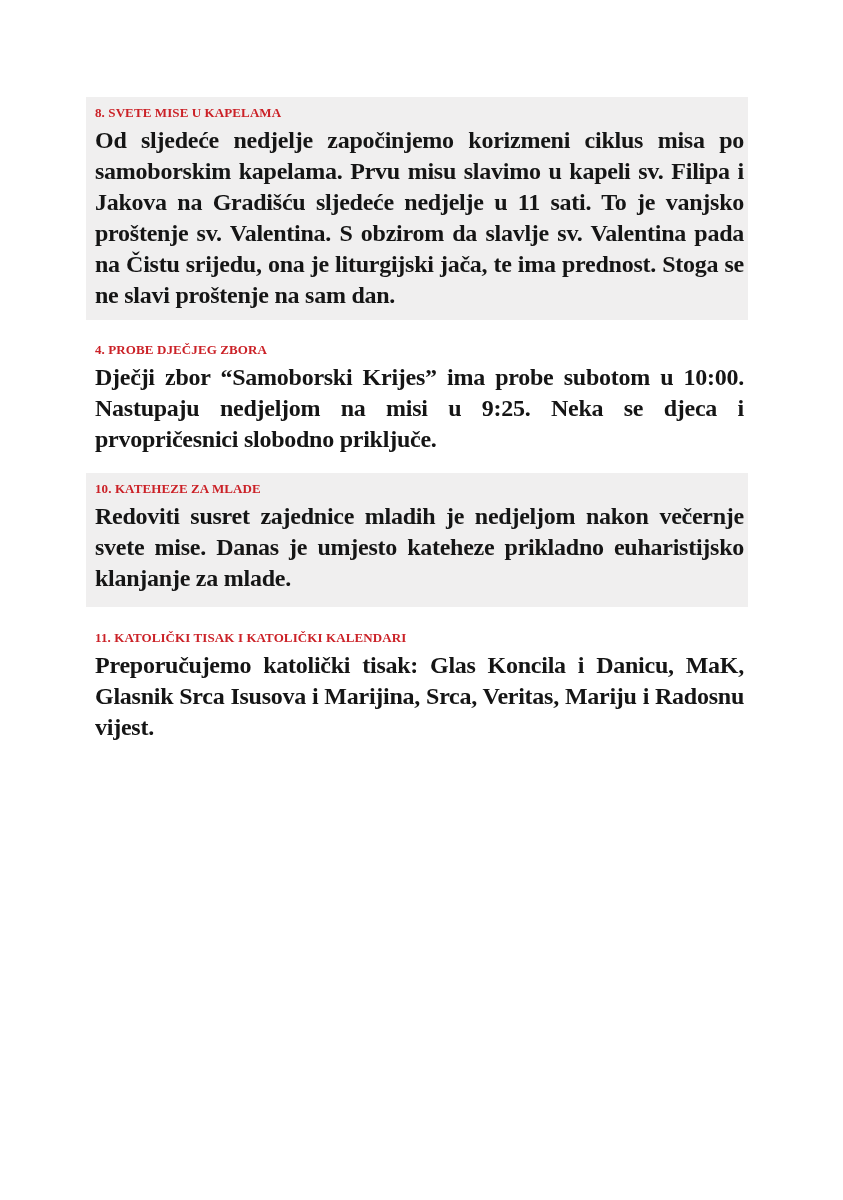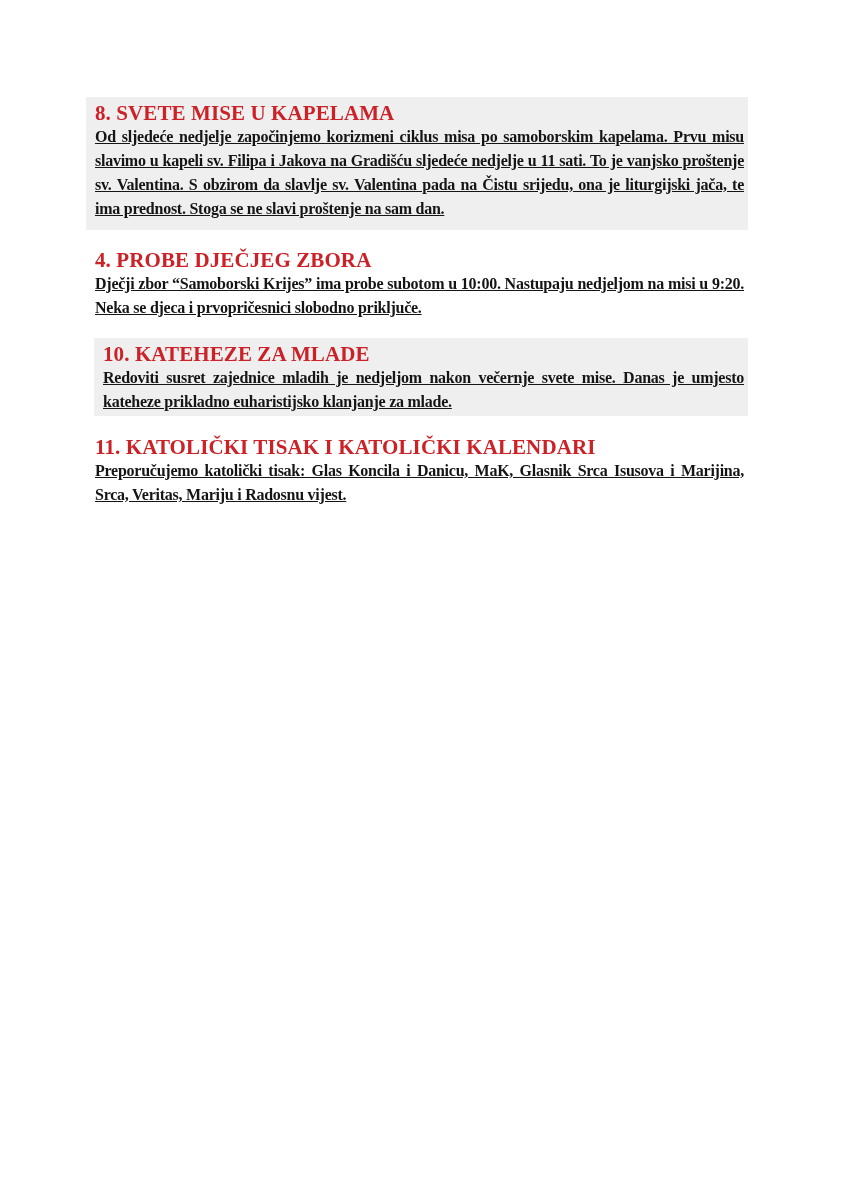--- a/index.html
+++ b/index.html
@@ -30,54 +30,52 @@
     padding-top: 4px;
     padding-bottom: 9px;
   }
   .section + .section {
     margin-top: 18px;
   }
   .section:last-child {
     margin-top: 19px;
   }
   .section.shaded:nth-child(3) {
-    padding-bottom: 2px;
-    margin-left: 8px;
+    padding-bottom: 13px;
   }
   .heading {
     color: #cb2127;
-    font-size: 21px;
+    font-size: 13px;
     line-height: 24px;
     letter-spacing: 0.1px;
     white-space: nowrap;
   }
   .body-text {
     color: #151515;
-    font-size: 16px;
-    line-height: 24px;
+    font-size: 24px;
+    line-height: 31px;
     letter-spacing: -0.25px;
     text-align: justify;
     text-justify: inter-word;
-    text-decoration: underline;
   }
 </style>
 </head>
 <body>
 
 <div class="page">
   <div class="content">
 
     <div class="section shaded">
       <div class="heading">8. SVETE MISE U KAPELAMA</div>
       <div class="body-text">Od sljedeće nedjelje započinjemo korizmeni ciklus misa po samoborskim kapelama. Prvu misu slavimo u kapeli sv. Filipa i Jakova na Gradišću sljedeće nedjelje u 11 sati. To je vanjsko proštenje sv. Valentina. S obzirom da slavlje sv. Valentina pada na Čistu srijedu, ona je liturgijski jača, te ima prednost. Stoga se ne slavi proštenje na sam dan.</div>
     </div>
 
     <div class="section">
       <div class="heading">4. PROBE DJEČJEG ZBORA</div>
-      <div class="body-text">Dječji zbor “Samoborski Krijes” ima probe subotom u 10:00. Nastupaju nedjeljom na misi u 9:20. Neka se djeca i prvopričesnici slobodno priključe.</div>
+      <div class="body-text">Dječji zbor “Samoborski Krijes” ima probe subotom u 10:00. Nastupaju nedjeljom na misi u 9:25. Neka se djeca i prvopričesnici slobodno priključe.</div>
     </div>
 
     <div class="section shaded">
       <div class="heading">10. KATEHEZE ZA MLADE</div>
       <div class="body-text">Redoviti susret zajednice mladih je nedjeljom nakon večernje svete mise. Danas je umjesto kateheze prikladno euharistijsko klanjanje za mlade.</div>
     </div>
 
     <div class="section">
       <div class="heading">11. KATOLIČKI TISAK I KATOLIČKI KALENDARI</div>
       <div class="body-text">Preporučujemo katolički tisak: Glas Koncila i Danicu, MaK, Glasnik Srca Isusova i Marijina, Srca, Veritas, Mariju i Radosnu vijest.</div>

